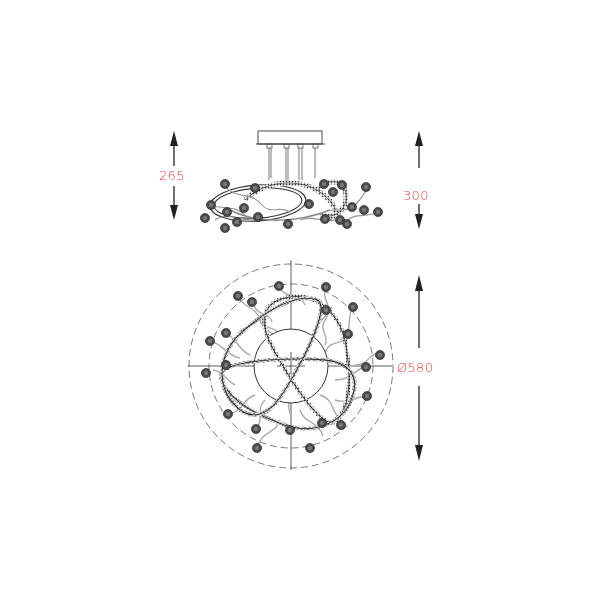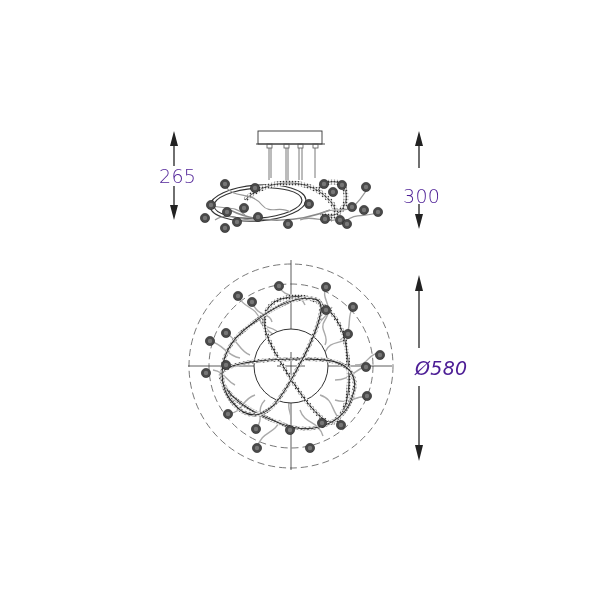--- a/index.html
+++ b/index.html
@@ -1,18 +1,18 @@
 <!DOCTYPE html>
 <html><head>
 <meta charset="utf-8">
 <style>
   html, body { margin: 0; padding: 0; background: #ffffff; }
   body { width: 600px; height: 600px; position: relative; overflow: hidden; font-family: "DejaVu Sans", sans-serif; }
   .canvas { position: absolute; left: 0; top: 0; width: 600px; height: 600px; }
-  .dim-label { position: absolute; font-size: 19px; color: #4c1d95; font-weight: 300; letter-spacing: 0.3px; background: #fff; line-height: 16px; }
+  .dim-label { position: absolute; font-size: 13px; color: #ef4444; font-weight: 300; letter-spacing: 0.3px; background: #fff; line-height: 16px; }
 </style>
 </head>
 <body>
 
 <svg class="canvas" viewBox="0 0 600 600" xmlns="http://www.w3.org/2000/svg">
   <defs>
     <pattern id="knurl" width="3" height="3" patternUnits="userSpaceOnUse">
       <rect width="3" height="3" fill="#fff"></rect>
       <circle cx="1.5" cy="1.5" r="0.9" fill="#333"></circle>
     </pattern>
@@ -183,13 +183,13 @@
   <g stroke="#222" fill="#222">
     <line x1="419" y1="285" x2="419" y2="348" stroke-width="1.3"></line>
     <polygon points="419,275 415,291 423,291" stroke="none"></polygon>
     <line x1="419" y1="386" x2="419" y2="452" stroke-width="1.3"></line>
     <polygon points="419,461 415,445 423,445" stroke="none"></polygon>
   </g>
 </svg>
 
 <div class="dim-label" style="left:159px; top:168px;">265</div>
 <div class="dim-label" style="left:403px; top:172px;margin-top:16px;">300</div>
-<div class="dim-label" style="left:415px; top:360px;font-style:italic;">Ø580</div>
+<div class="dim-label" style="left:397px; top:360px;">Ø580</div>
 
 </body></html>

